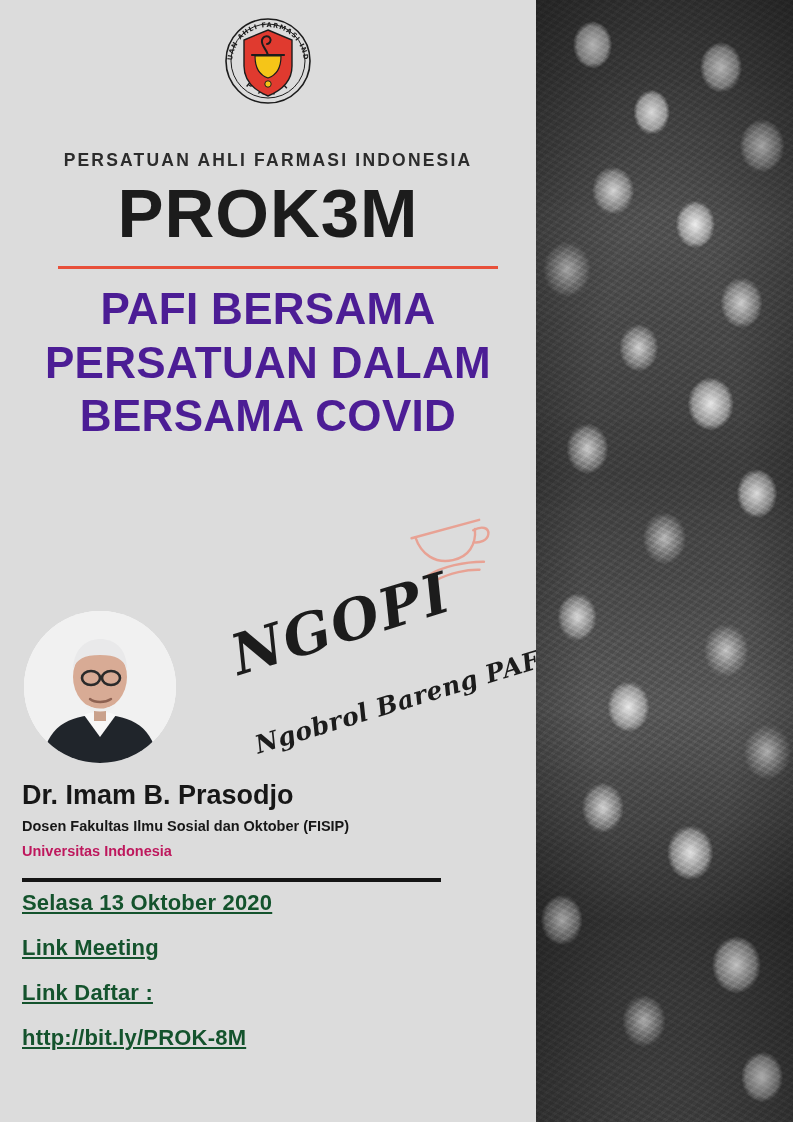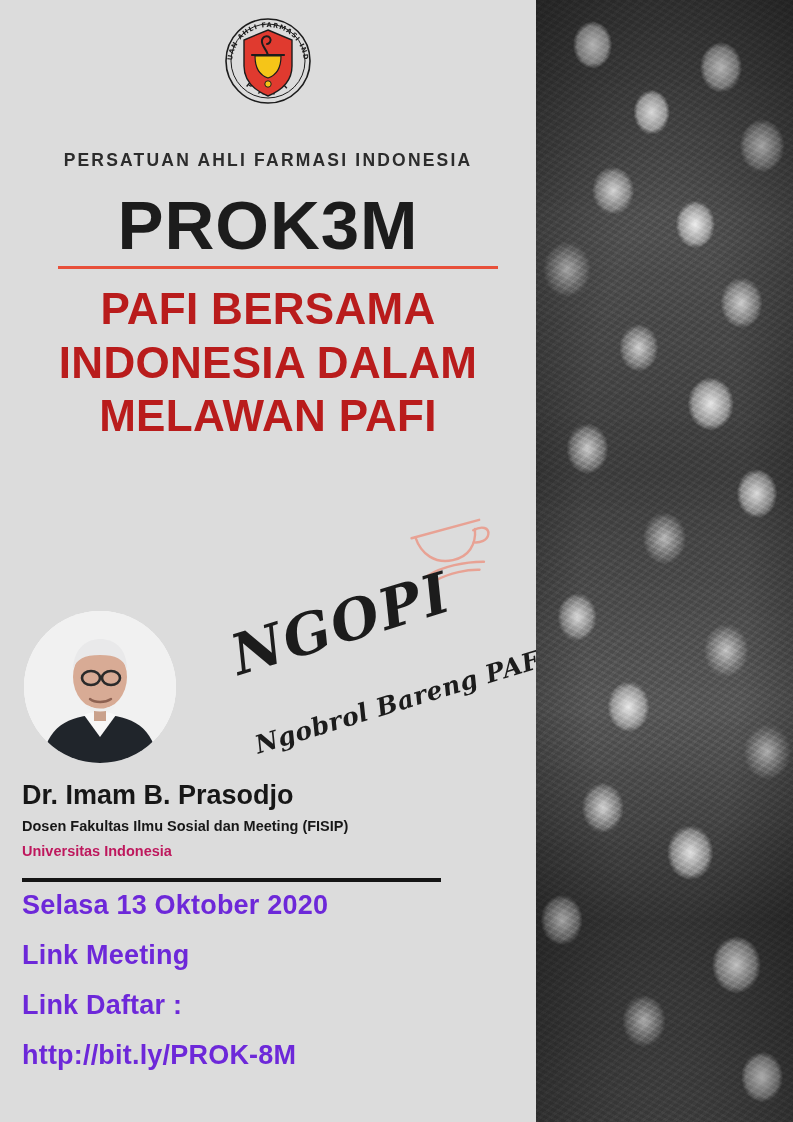--- a/index.html
+++ b/index.html
@@ -110,40 +110,39 @@
     position: absolute;
     left: 0;
     top: 178px;
     width: 536px;
     text-align: center;
     font-size: 69px;
     font-weight: 800;
     letter-spacing: 1px;
     color: #1c1c1c;
     line-height: 1.05;
-    margin-top: 12px;
   }
   .red-rule {
     position: absolute;
     left: 58px;
     top: 266px;
     width: 440px;
     height: 3px;
     background: #e8503a;
   }
   .subtitle {
     position: absolute;
     left: 0;
     top: 282px;
     width: 536px;
     text-align: center;
     font-size: 44px;
     font-weight: 800;
     line-height: 1.22;
-    color: #b91c1c;
+    color: #4c1d95;
     letter-spacing: 0.3px;
   }
 
   
   .cup {
     position: absolute;
     left: 404px;
     top: 508px;
     width: 96px;
     height: 76px;
@@ -219,25 +218,26 @@
   }
 
   
   .details {
     position: absolute;
     left: 22px;
     top: 890px;
     width: 480px;
   }
   .details .line {
-    font-size: 27px;
-    font-weight: 700;
-    color: #6d28d9;
+    font-size: 22px;
+    font-weight: 700;
+    color: #14532d;
     margin: 0 0 19px 0;
     letter-spacing: 0.2px;
+    text-decoration: underline;
   }
 </style>
 </head>
 <body>
 
 <div class="poster">
 
   <div class="left-panel"></div>
 
   <div class="logo-wrap">
@@ -262,22 +262,22 @@
         <circle cx="50" cy="76" r="3.2" fill="#f5c518" stroke="#1c1c1c" stroke-width="1"></circle>
       </svg>
     </span>
   </div>
 
   <div class="org-line">PERSATUAN AHLI FARMASI INDONESIA</div>
   <div class="prok3m">PROK3M</div>
   <div class="red-rule"></div>
   <div class="subtitle">
     <div>PAFI BERSAMA</div>
-    <div>INDONESIA DALAM</div>
-    <div>MELAWAN PAFI</div>
+    <div>PERSATUAN DALAM</div>
+    <div>BERSAMA COVID</div>
   </div>
 
   <span class="cup">
     <svg viewBox="0 0 96 76" width="96" height="76" xmlns="http://www.w3.org/2000/svg">
       <g fill="none" stroke="#e8a294" stroke-width="2.4" stroke-linecap="round" transform="rotate(-12 48 38)">
         <path d="M 14,22 C 16,40 28,52 46,52 C 62,52 72,42 74,26"></path>
         <path d="M 10,22 L 80,18"></path>
         <path d="M 72,27 C 82,24 88,28 86,34 C 84,40 76,41 70,39"></path>
         <path d="M 18,62 C 34,56 58,56 76,60"></path>
         <path d="M 26,68 C 40,64 58,64 70,67"></path>
@@ -297,21 +297,21 @@
       <ellipse cx="76" cy="66" rx="27" ry="32" fill="#d8ab95"></ellipse>
       <path d="M 49,58 C 50,36 64,28 76,28 C 89,28 103,36 103,58 C 99,48 92,44 76,44 C 60,44 53,48 49,58 Z" fill="#e9e9ea"></path>
       <path d="M 58,67 a 9,7 0 1 0 18,0 a 9,7 0 1 0 -18,0" fill="none" stroke="#2a2a2a" stroke-width="2.6"></path>
       <path d="M 78,67 a 9,7 0 1 0 18,0 a 9,7 0 1 0 -18,0" fill="none" stroke="#2a2a2a" stroke-width="2.6"></path>
       <path d="M 76,67 L 78,67" stroke="#2a2a2a" stroke-width="2.6"></path>
       <path d="M 66,88 C 71,92 81,92 87,88" fill="none" stroke="#8d6151" stroke-width="2.4" stroke-linecap="round"></path>
       <path d="M 64,96 C 70,100 82,100 89,96" fill="none" stroke="#efefef" stroke-width="3" stroke-linecap="round"></path>
     </svg>
   </div>
   <div class="speaker-name">Dr. Imam B. Prasodjo</div>
-  <div class="speaker-role1">Dosen Fakultas Ilmu Sosial dan Meeting (FISIP)</div>
+  <div class="speaker-role1">Dosen Fakultas Ilmu Sosial dan Oktober (FISIP)</div>
   <div class="speaker-role2">Universitas Indonesia</div>
   <div class="black-rule"></div>
 
   <div class="details">
     <p class="line">Selasa 13 Oktober 2020</p>
     <p class="line">Link Meeting</p>
     <p class="line">Link Daftar :</p>
     <p class="line">http://bit.ly/PROK-8M</p>
   </div>
 

